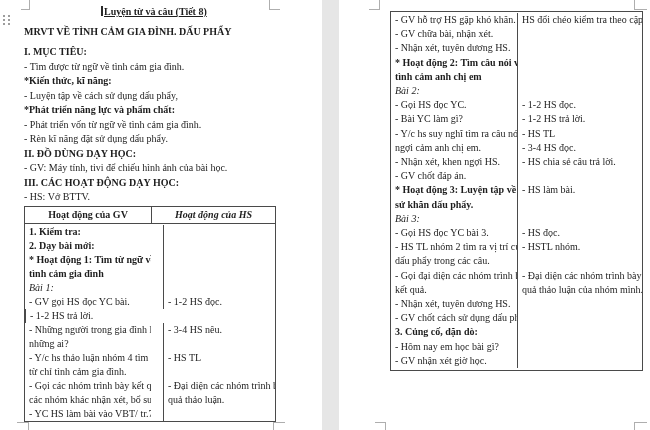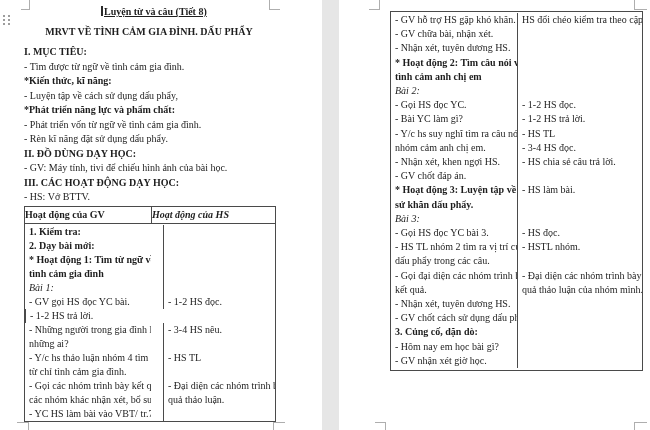--- a/index.html
+++ b/index.html
@@ -18,32 +18,32 @@
   .mk2-br{left:634px;top:422px;width:12px;height:8px;border-left:1px solid #aeaeae;border-top:1px solid #aeaeae;}
   
   .handle{position:absolute;left:2px;top:14px;width:9px;height:12px;display:grid;
           grid-template-columns:repeat(2,1fr);grid-template-rows:repeat(3,1fr);cursor:move;}
   .handle i{width:2.4px;height:2.4px;background:#7d7d7d;border-radius:50%;margin:auto;}
   
   .doc{font-size:10px;line-height:14.5px;}
   .title1{position:absolute;left:101px;top:5px;font-size:10px;font-weight:bold;white-space:nowrap;}
   .title1 .t{text-decoration:underline;}
   .caret{display:inline-block;width:2px;height:10px;background:#2a2a2a;vertical-align:-1px;margin-right:1px;}
-  .title2{position:absolute;left:24px;top:25px;width:250px;text-align:center;font-size:10px;font-weight:bold;white-space:nowrap;}
+  .title2{position:absolute;left:24px;top:25px;width:250px;text-align:left;font-size:10px;font-weight:bold;white-space:nowrap;}
   .intro{position:absolute;left:24px;top:45px;width:252px;font-size:10px;line-height:14.5px;}
   .line{white-space:nowrap;}
   .b{font-weight:bold;}
   .i{font-style:italic;}
   .j{text-align:justify;text-align-last:justify;}
   
   .gvtable{position:absolute;border:1px solid #4a4a4a;background:#ffffff;font-size:10px;}
   .t1{left:24px;top:206px;width:250px;}
   .t2{left:382px;top:11px;width:251px;margin-left:8px;}
   .thead{display:grid;grid-template-columns:126px 1fr;border-bottom:1px solid #4a4a4a;
-         font-weight:bold;height:16px;line-height:16px;text-align:left;}
+         font-weight:bold;height:16px;line-height:16px;text-align:center;}
   .thead .hc2{border-left:1px solid #4a4a4a;font-style:italic;}
   .tbody{padding-top:1px;}
   .trow{display:grid;grid-template-columns:126px 1fr;}
   .t1 .trow{line-height:14px;gap:12px;}
   .t2 .trow{line-height:14.2px;}
   .cell{padding:0 3px 0 4px;white-space:nowrap;overflow:hidden;}
   .cell.hs{border-left:1px solid #4a4a4a;}
   .t2 .tbody{padding-bottom:2px;}
 </style>
 </head>
@@ -187,21 +187,21 @@
           </div>
           <div class="trow">
             <div class="cell gv">- Bài YC làm gì?</div>
             <div class="cell hs">- 1-2 HS trả lời.</div>
           </div>
           <div class="trow">
             <div class="cell gv j">- Y/c hs suy nghĩ tìm ra câu nói về</div>
             <div class="cell hs">- HS TL</div>
           </div>
           <div class="trow">
-            <div class="cell gv">nhóm cảm anh chị em.</div>
+            <div class="cell gv">ngợi cảm anh chị em.</div>
             <div class="cell hs">- 3-4 HS đọc.</div>
           </div>
           <div class="trow">
             <div class="cell gv">- Nhận xét, khen ngợi HS.</div>
             <div class="cell hs">- HS chia sẻ câu trả lời.</div>
           </div>
           <div class="trow">
             <div class="cell gv">- GV chốt đáp án.</div>
             <div class="cell hs"></div>
           </div>

